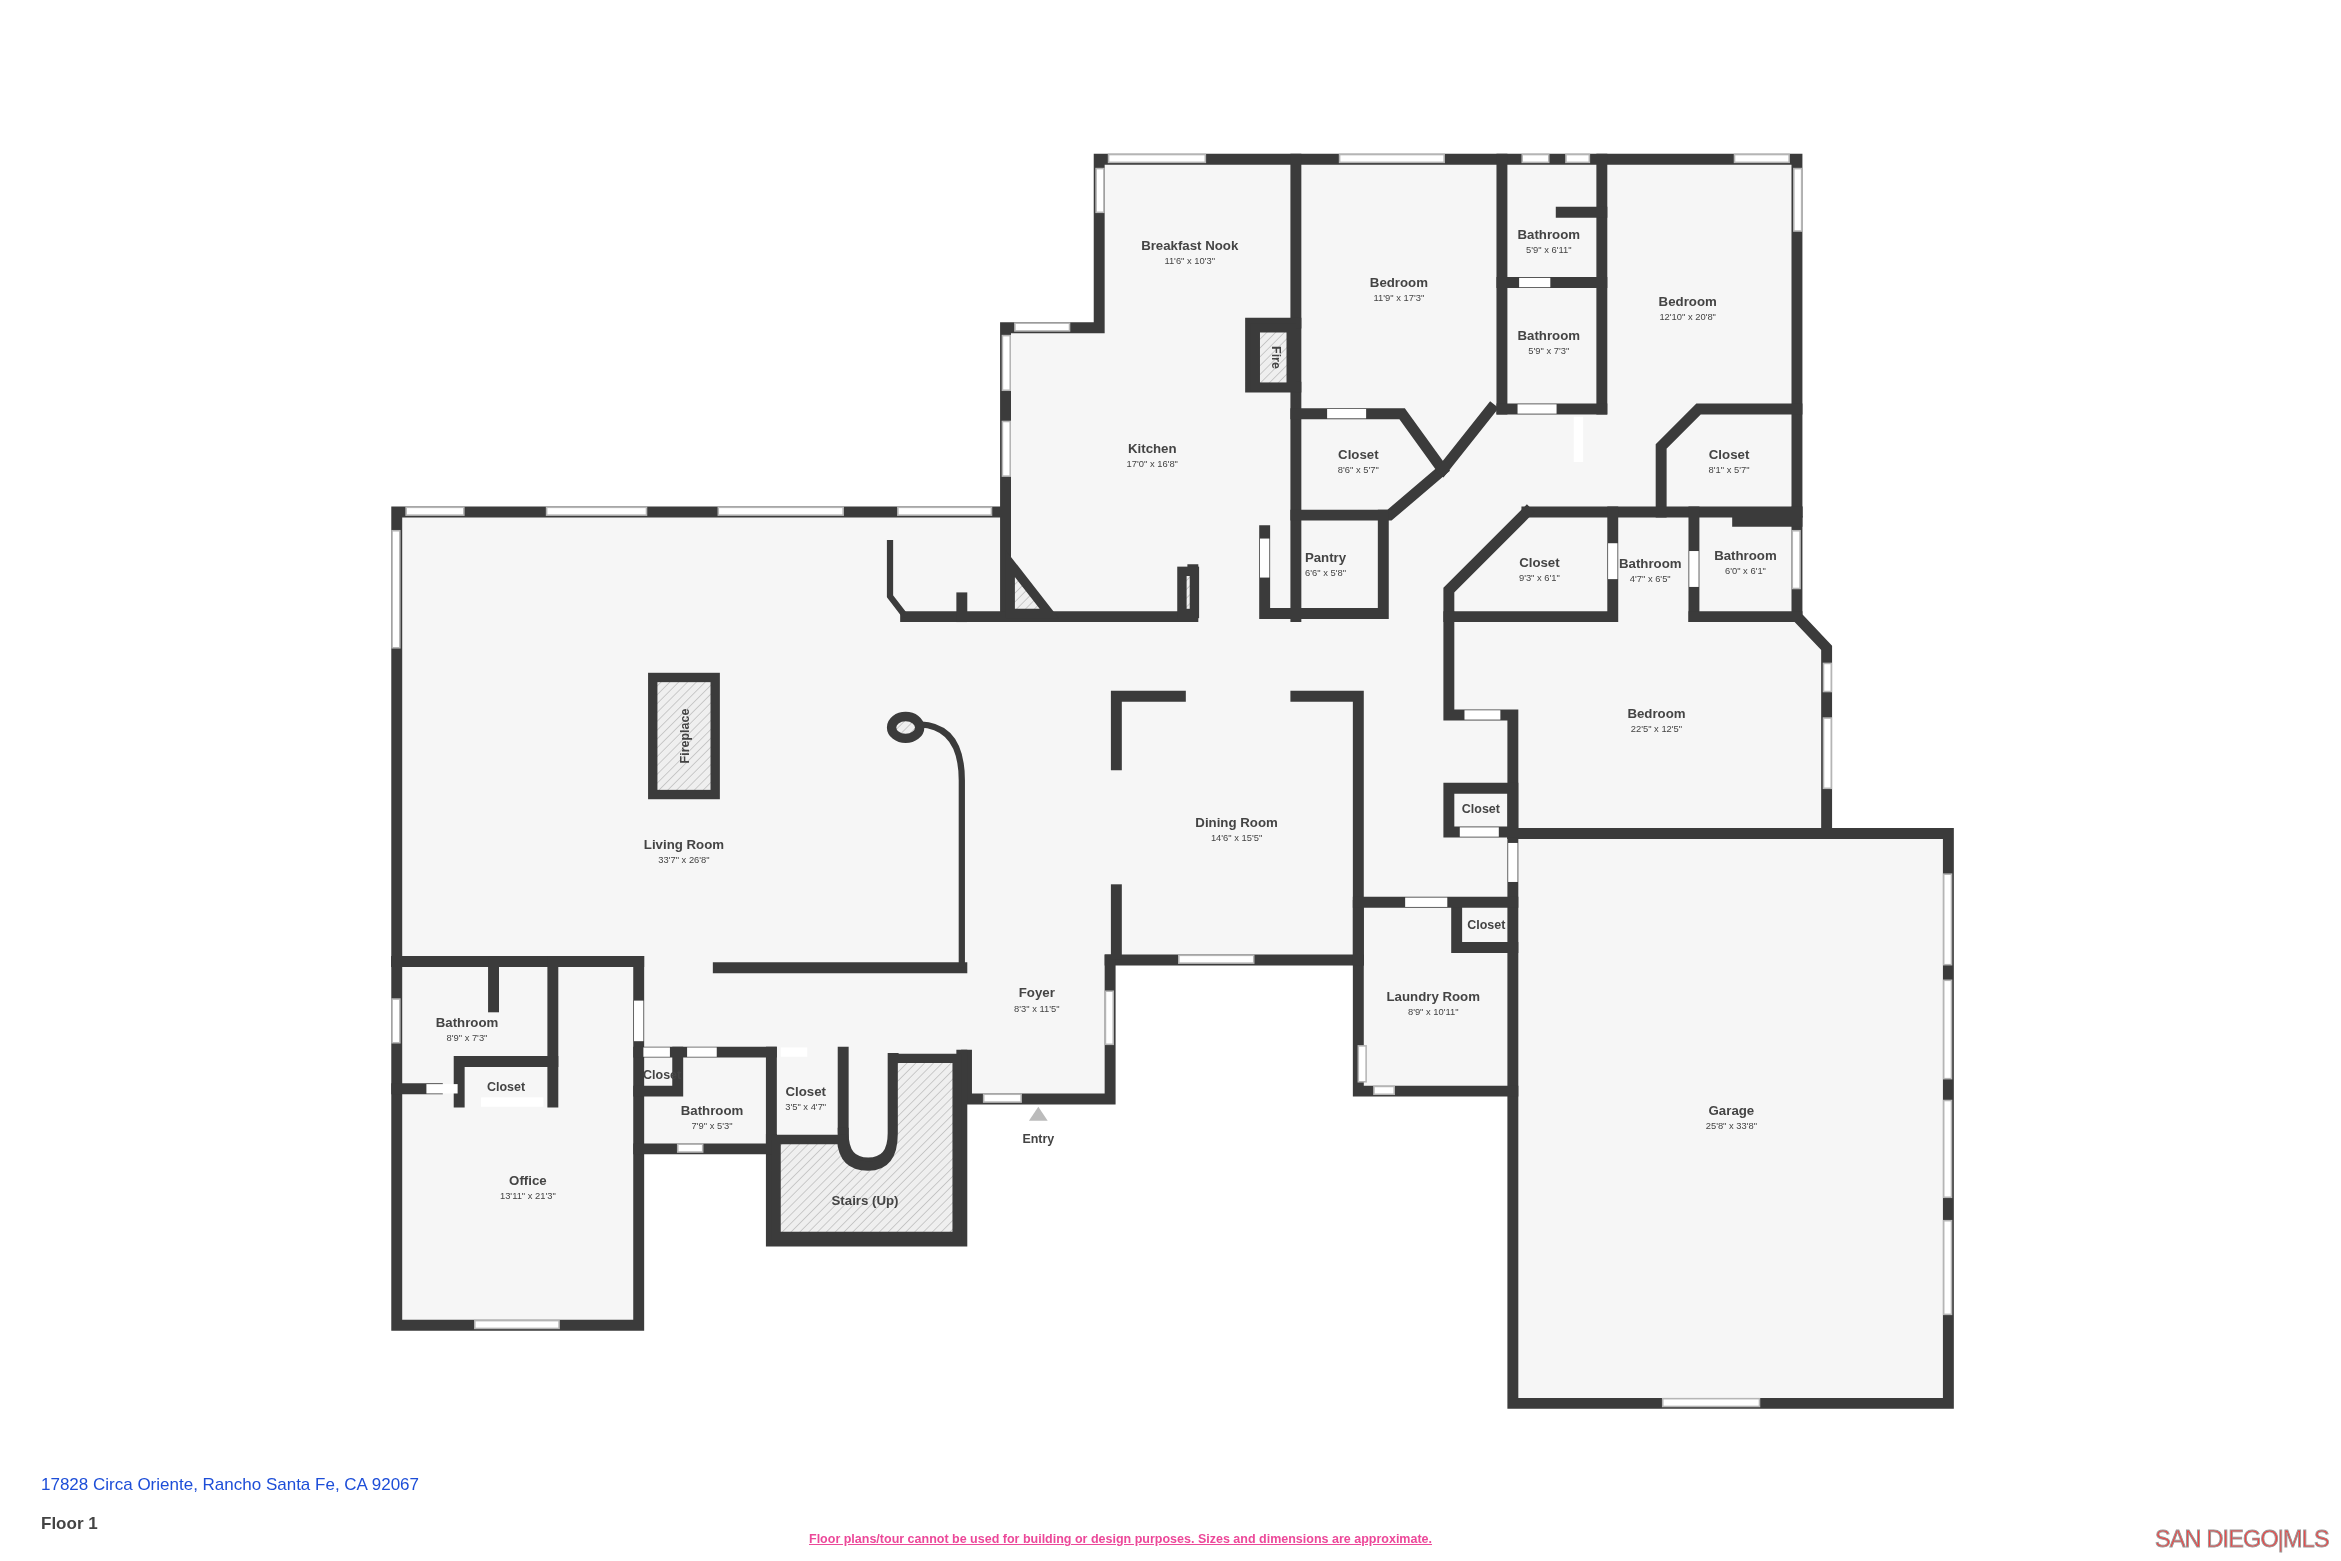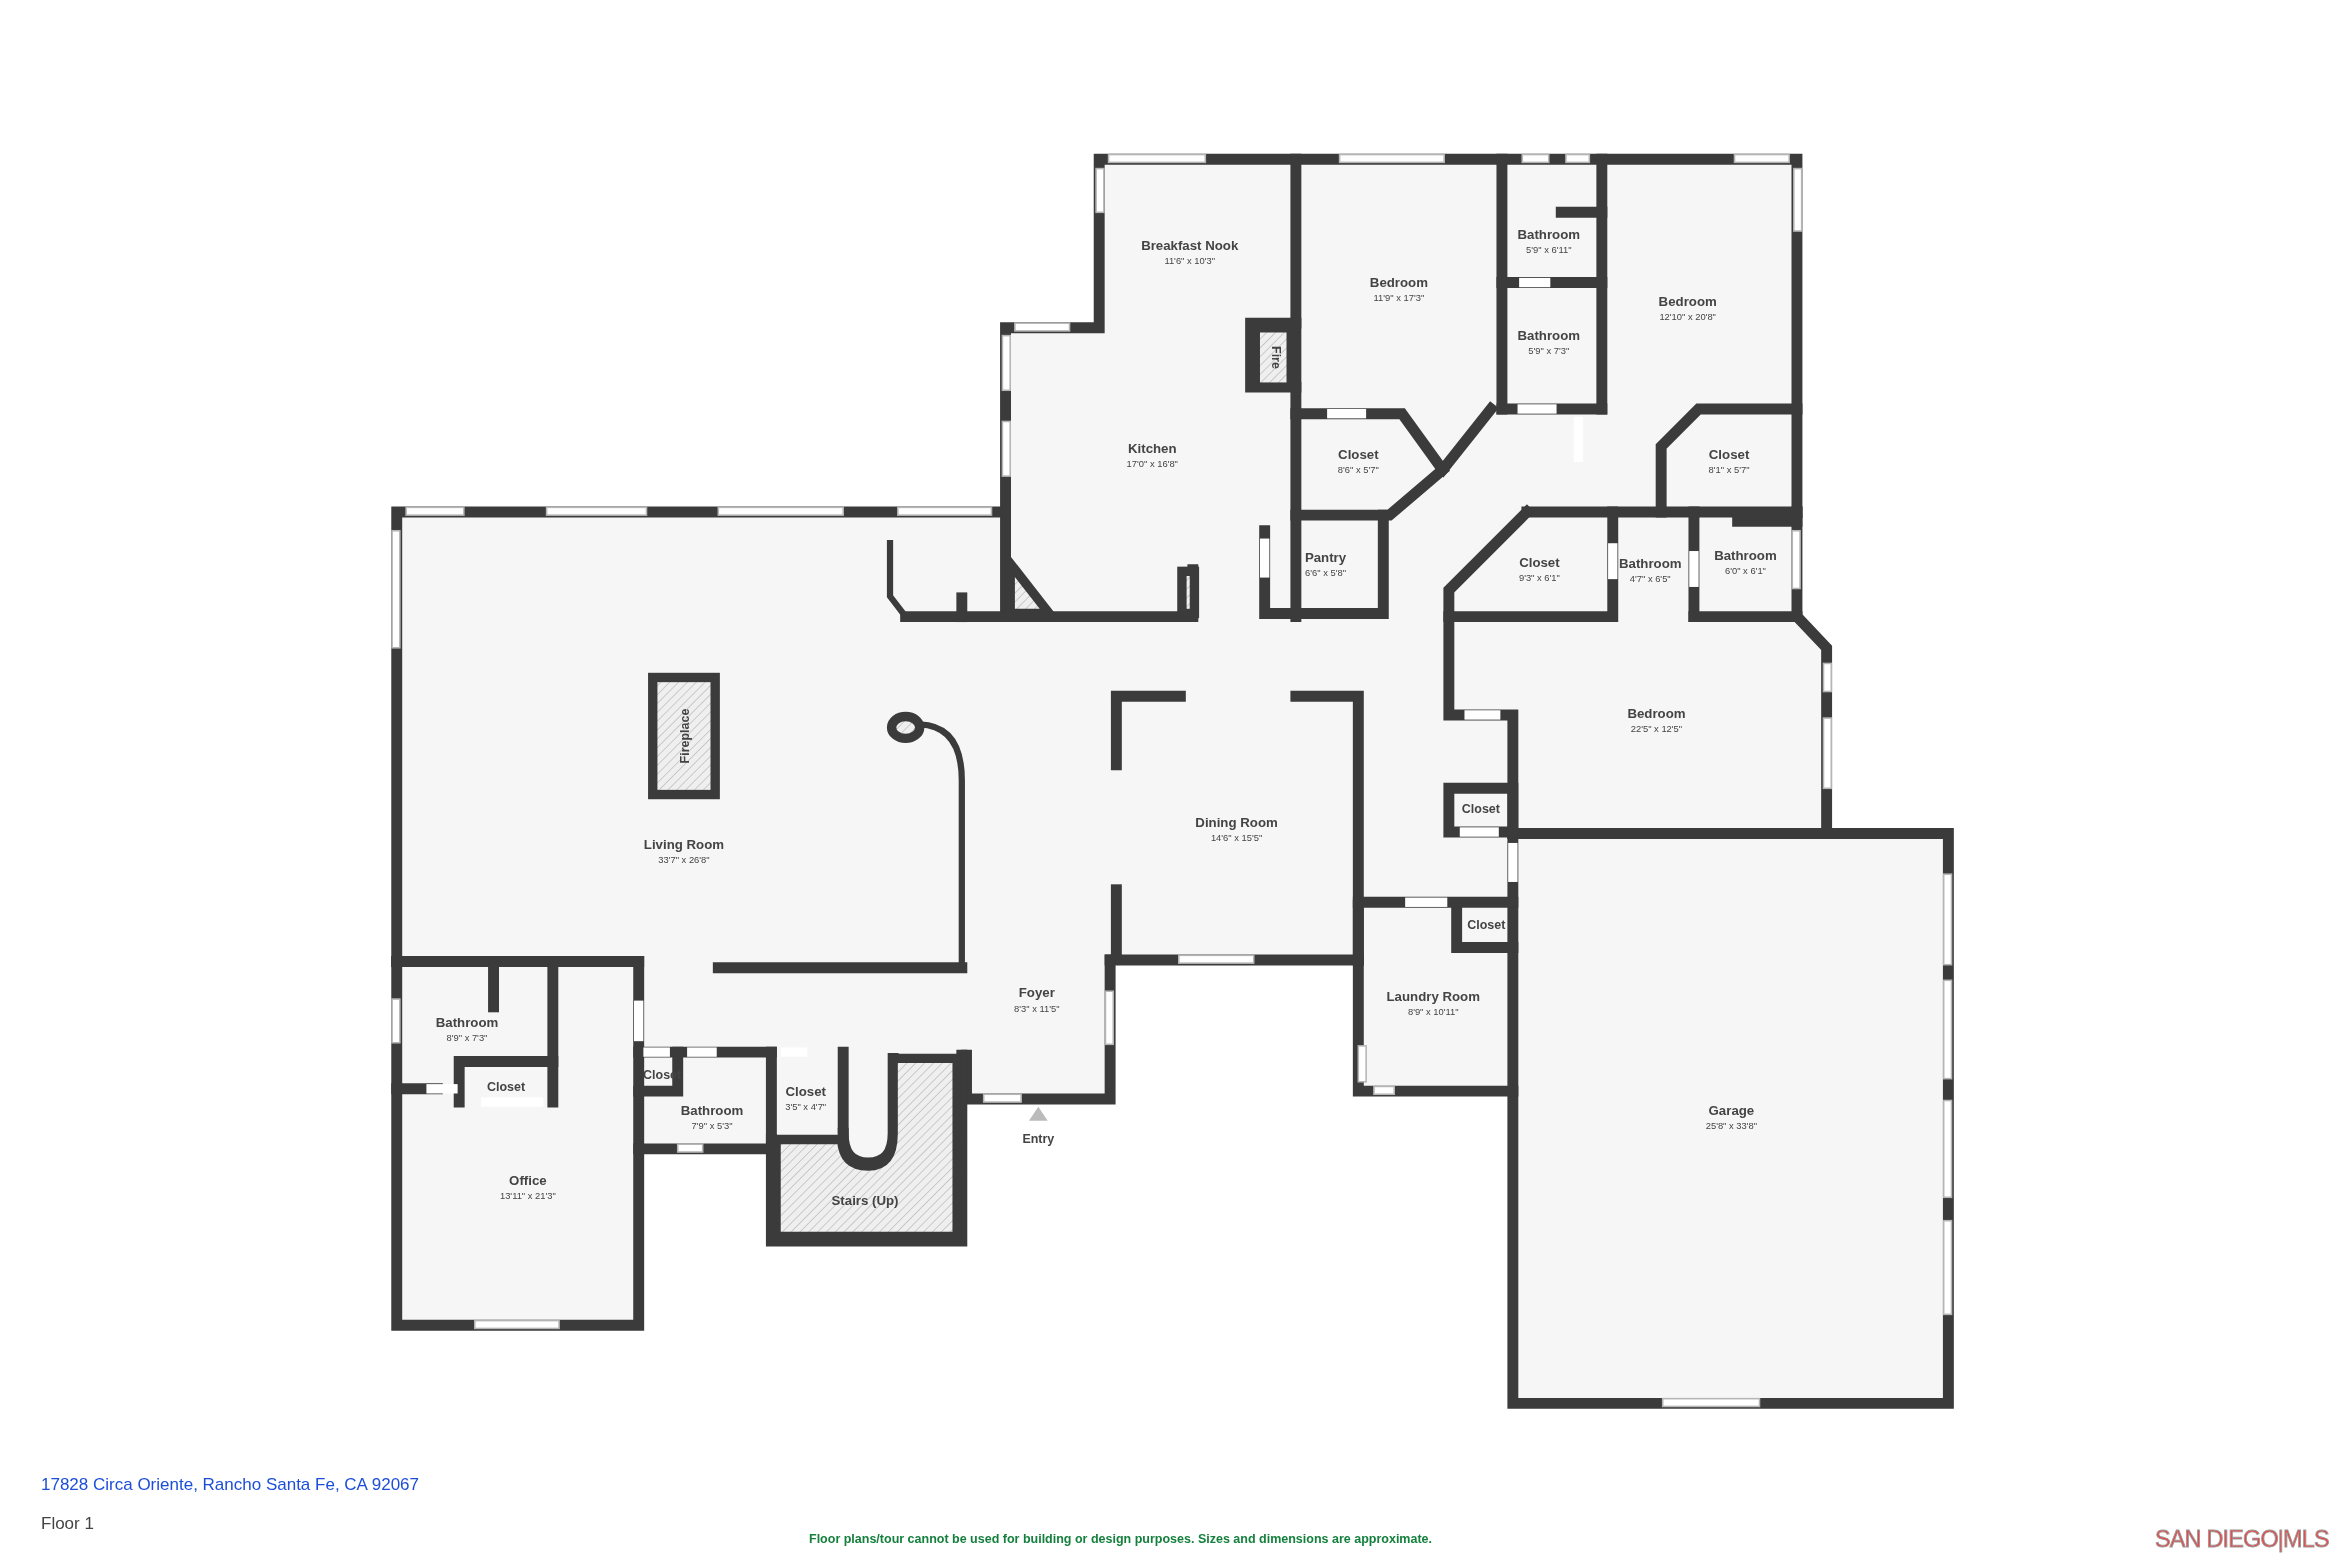--- a/index.html
+++ b/index.html
@@ -8,22 +8,22 @@
   .floor { fill:#f6f6f6; }
   .wall { stroke:#3b3b3b; stroke-width:14; fill:none; stroke-linejoin:miter; stroke-linecap:square; }
   .thin { stroke:#3b3b3b; stroke-width:8; fill:none; }
   .win { fill:#ffffff; stroke:#b5b5b5; stroke-width:2; }
   .door { fill:#ffffff; stroke:none; }
   .hatch { fill:url(#hatch); stroke:#3b3b3b; stroke-width:12; }
   .rname { font-family:"Liberation Sans", sans-serif; font-weight:bold; font-size:17px; fill:#444444; text-anchor:middle; }
   .rdim { font-family:"Liberation Sans", sans-serif; font-size:12px; fill:#444444; text-anchor:middle; }
   .rlabel { font-family:"Liberation Sans", sans-serif; font-weight:bold; font-size:16px; fill:#444444; text-anchor:middle; }
   .footer-addr { position:absolute; left:41px; top:1475px; font-weight:normal; font-size:17px; color:#1d4ed8; }
-  .footer-floor { position:absolute; left:41px; top:1514px; font-weight:normal; font-size:17px; color:#444; }
-  .footer-disc { position:absolute; left:809px; top:1532px; font-weight:bold; font-size:12.5px; color:#15803d; }
+  .footer-floor { position:absolute; left:41px; top:1514px; font-weight:bold; font-size:17px; color:#444; }
+  .footer-disc { position:absolute; left:809px; top:1532px; font-weight:bold; font-size:12.5px; color:#ec4899;text-decoration:underline; }
   .footer-logo { position:absolute; left:2155px; top:1526px; font-size:23.4px; color:#ef4444; letter-spacing:-0.8px; -webkit-text-stroke:0.9px #9a9a9a; }
 </style>
 </head>
 <body>
 
 <svg id="plan" viewBox="0 0 3000 2000" xmlns="http://www.w3.org/2000/svg">
   <defs>
     <pattern id="hatch" width="8" height="8" patternUnits="userSpaceOnUse" patternTransform="rotate(45)">
       <rect width="8" height="8" fill="#efefef"></rect>
       <line x1="0" y1="0" x2="0" y2="8" stroke="#b0b0b0" stroke-width="1.5"></line>

